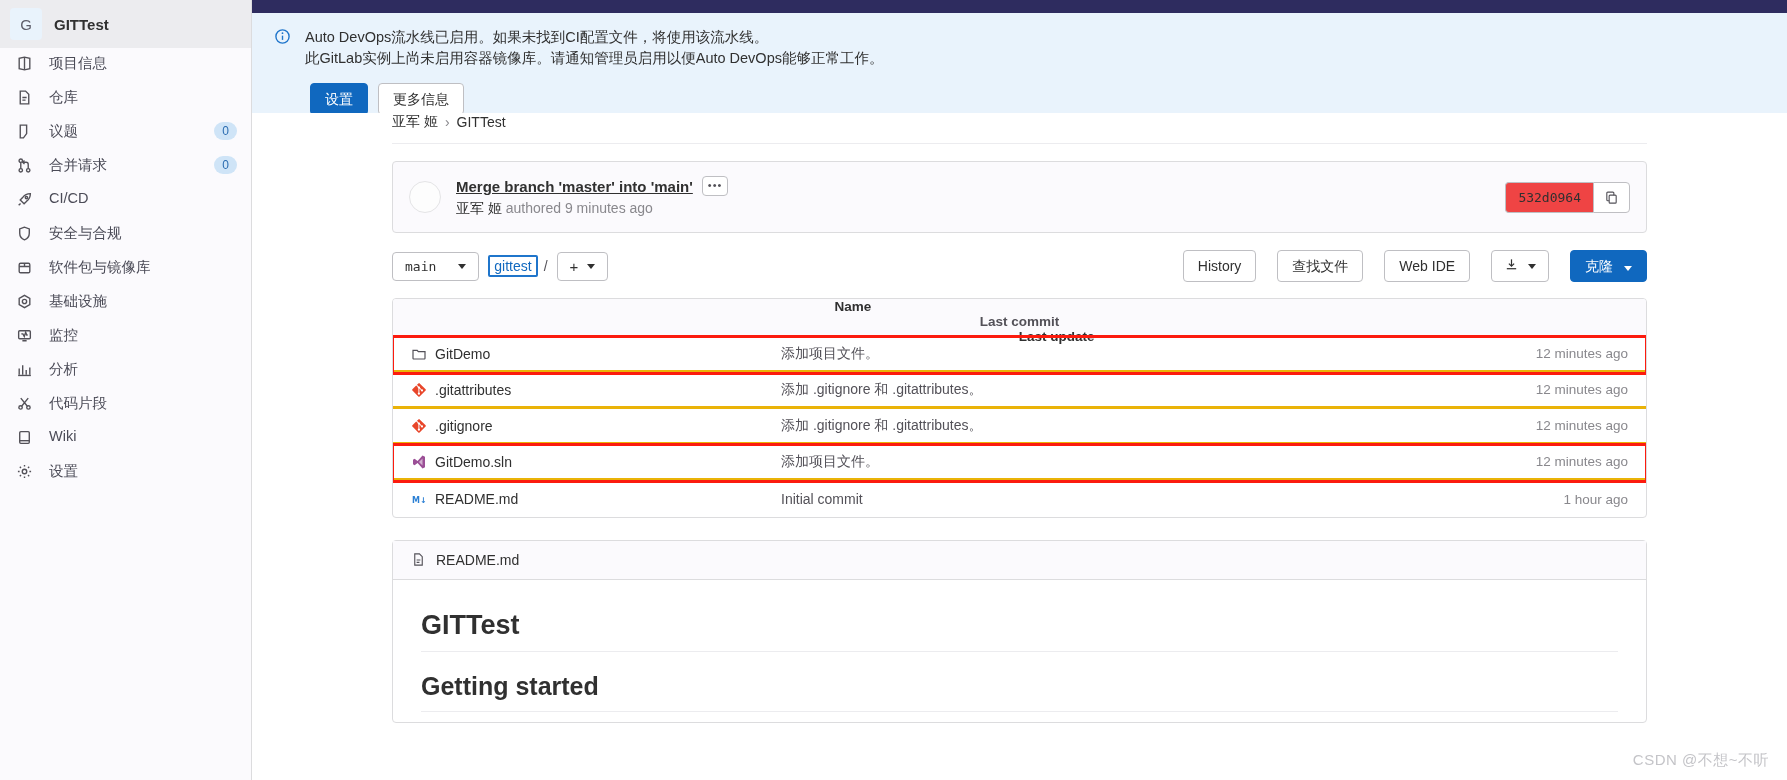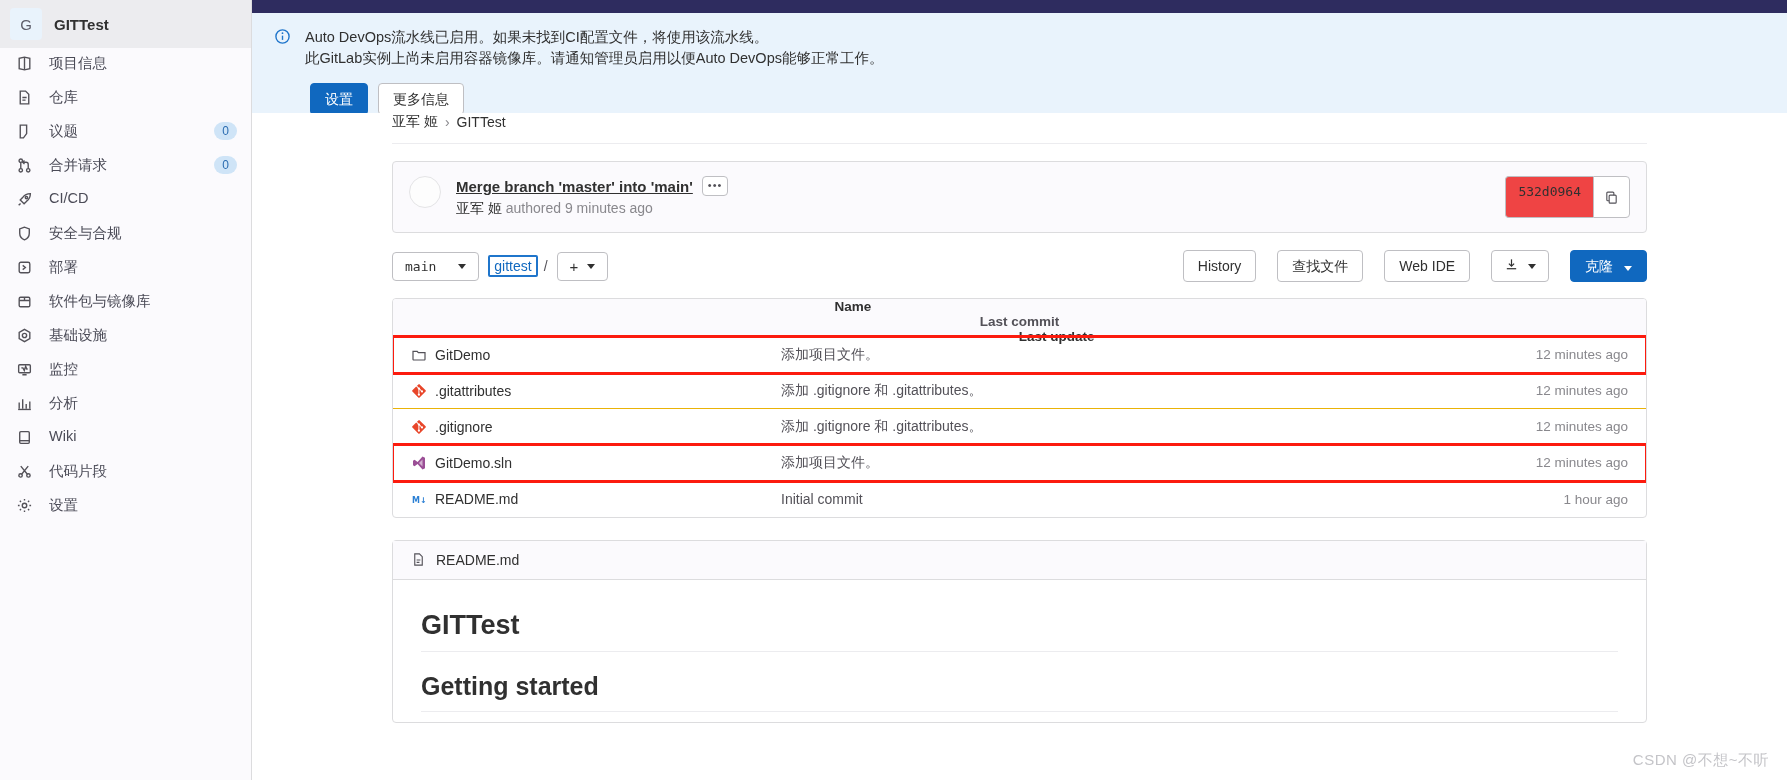--- a/index.html
+++ b/index.html
@@ -96,21 +96,21 @@
   }
   .bc-link { color: #303030; text-decoration: none; }
   .bc-sep { color: #89888d; }
   .bc-current { color: #303030; }
 
   
   .commit-box {
     margin-top: 17px;
     border: 1px solid #dcdcde; border-radius: 4px;
     background: #fbfafd;
-    display: flex; 
+    display: flex; align-items: center;
     padding: 14px 16px;
     min-height: 72px;
   }
   .commit-avatar {
     width: 32px; height: 32px; border-radius: 50%;
     border: 1px solid #e4e4e6; background: #fdfdfd;
     flex: 0 0 auto; margin-right: 15px;
   }
   .commit-main { flex: 1; }
   .commit-title-row { display: flex; align-items: center; gap: 9px; }
@@ -181,21 +181,21 @@
   }
   .ft-head {
     display: flex; align-items: center;
     background: #fbfafd; border-bottom: 1px solid #dcdcde;
     font-size: 13.5px; font-weight: bold; color: #303030;
     height: 38px; padding: 0 18px; flex-direction: column;
   }
   .ft-row {
     display: flex; align-items: center;
     height: 36px; padding: 0 18px;
-    border-bottom: 1px solid #eab308;
+    border-bottom: 3px solid #eab308;
     font-size: 14px;
     position: relative;
   }
   .ft-row:last-child { border-bottom: none; }
   .ft-row.highlight { outline: 3px solid #fc1b0e; outline-offset: -1px; z-index: 2; }
   .col-name { width: 370px; display: flex; align-items: center; gap: 8px; }
   .col-commit { flex: 1; color: #535158; }
   .col-update { width: 150px; text-align: right; color: #89888d; font-size: 13.5px; }
   .ft-head .col-update { color: #303030; }
   .file-link { color: #303030; text-decoration: none; }
@@ -300,29 +300,20 @@
 
     <div class="nav-item">
       <span class="nav-icon">
         <svg width="17" height="17" viewBox="0 0 16 16" fill="none" stroke="currentColor" stroke-width="1.3">
             <path d="M8 2 3.5 3.7v4.1c0 3 1.9 5.2 4.5 6.2 2.6-1 4.5-3.2 4.5-6.2V3.7L8 2z"></path>
           </svg>
       </span>
       <span class="nav-label">安全与合规</span>
     </div>
 
-    <div class="nav-item">
-      <span class="nav-icon">
-        <svg width="17" height="17" viewBox="0 0 16 16" fill="none" stroke="currentColor" stroke-width="1.3">
-            <rect x="3" y="3" width="10" height="10" rx="1.6"></rect>
-            <path d="M6.3 6 8.8 8l-2.5 2"></path>
-          </svg>
-      </span>
-      <span class="nav-label">部署</span>
-    </div>
 
     <div class="nav-item">
       <span class="nav-icon">
         <svg width="17" height="17" viewBox="0 0 16 16" fill="none" stroke="currentColor" stroke-width="1.3">
             <rect x="3" y="4" width="10" height="9" rx="1.3"></rect>
             <path d="M3 7h10M8 4v3"></path>
           </svg>
       </span>
       <span class="nav-label">软件包与镜像库</span>
     </div>
@@ -348,41 +339,41 @@
     </div>
 
     <div class="nav-item">
       <span class="nav-icon">
         <svg width="17" height="17" viewBox="0 0 16 16" fill="none" stroke="currentColor" stroke-width="1.3">
             <path d="M3 13V7M6.3 13V4M9.6 13V8.5M13 13V6"></path>
             <path d="M2 13.6h12"></path>
           </svg>
       </span>
       <span class="nav-label">分析</span>
-    </div>
-
-    <div class="nav-item">
-      <span class="nav-icon">
-        <svg width="17" height="17" viewBox="0 0 16 16" fill="none" stroke="currentColor" stroke-width="1.3">
-            <rect x="3.5" y="2.5" width="9" height="11" rx="1"></rect>
-            <path d="M3.5 11h9"></path>
-          </svg>
-      </span>
-      <span class="nav-label">Wiki</span>
     </div>
 
     <div class="nav-item">
       <span class="nav-icon">
         <svg width="17" height="17" viewBox="0 0 16 16" fill="none" stroke="currentColor" stroke-width="1.3">
             <circle cx="4.3" cy="11.7" r="1.6"></circle>
             <circle cx="11.7" cy="11.7" r="1.6"></circle>
             <path d="M5.3 10.6 11.5 3M10.7 10.6 4.5 3"></path>
           </svg>
       </span>
       <span class="nav-label">代码片段</span>
+    </div>
+
+    <div class="nav-item">
+      <span class="nav-icon">
+        <svg width="17" height="17" viewBox="0 0 16 16" fill="none" stroke="currentColor" stroke-width="1.3">
+            <rect x="3.5" y="2.5" width="9" height="11" rx="1"></rect>
+            <path d="M3.5 11h9"></path>
+          </svg>
+      </span>
+      <span class="nav-label">Wiki</span>
     </div>
 
     <div class="nav-item">
       <span class="nav-icon">
         <svg width="17" height="17" viewBox="0 0 16 16" fill="none" stroke="currentColor" stroke-width="1.3">
             <circle cx="8" cy="8" r="2.1"></circle>
             <path d="M8 1.8v1.6M8 12.6v1.6M14.2 8h-1.6M3.4 8H1.8M12.4 3.6l-1.1 1.1M4.7 11.3l-1.1 1.1M12.4 12.4l-1.1-1.1M4.7 4.7 3.6 3.6"></path>
           </svg>
       </span>
       <span class="nav-label">设置</span>

